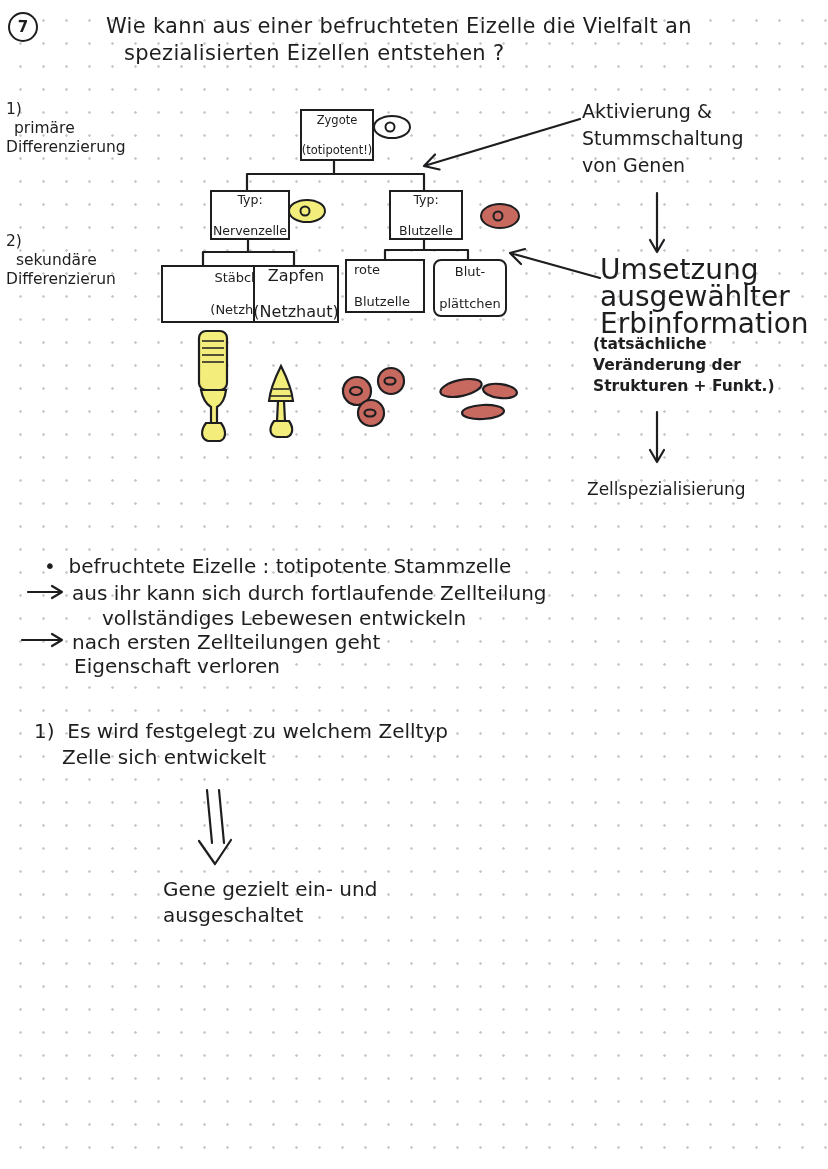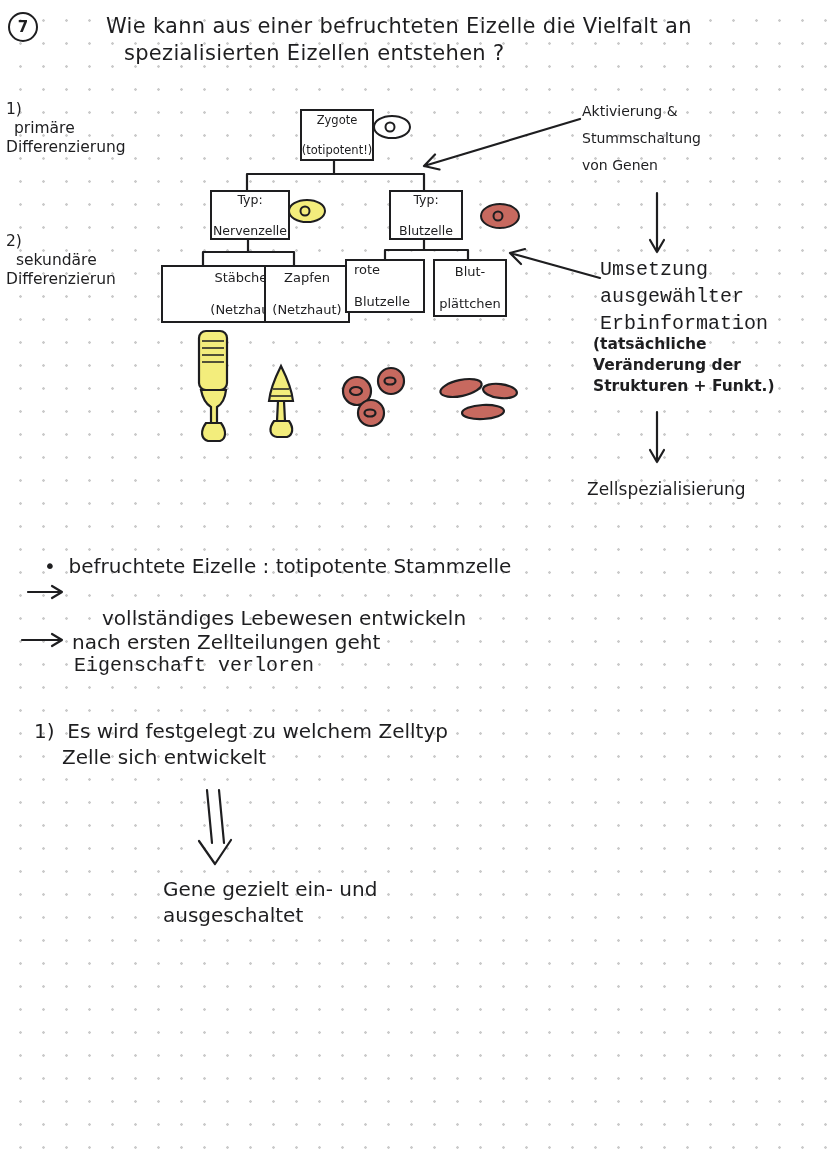--- a/index.html
+++ b/index.html
@@ -28,21 +28,21 @@
   .badge{
     position:absolute; z-index:2;
     width:26px; height:26px;
     border:2px solid var(--c-ink,#1e1e20);
     border-radius:50%;
     display:flex; align-items:center; justify-content:center;
     font-size:15px; font-weight:bold;
   }
   .title{font-size:21px; letter-spacing:0.3px;margin-left:34px;}
   .side-label{font-size:15.5px; line-height:19px;}
-  .annot-big{font-size:14px; line-height:27px;}
+  .annot-big{font-size:19px; line-height:27px;}
   .annot-small{font-size:15.5px; line-height:21px;}
   .note{font-size:20px; line-height:26px;}
   .fill-yellow{fill:var(--c-yellow,#f3ed7c);}
   .fill-red{fill:var(--c-red,#c7695f);}
 </style>
 </head>
 <body>
 
 <div class="page">
 
@@ -131,60 +131,61 @@
     <span>Nervenzelle</span>
   </div>
   <div class="box" style="left:389px; top:190px; width:70px; height:46px; font-size:12.5px;">
     <span>Typ:</span>
     <span>Blutzelle</span>
   </div>
   <div class="box" style="left:161px; top:265px; width:84px; height:54px; font-size:13px;padding-left:40px;">
     <span>Stäbchen</span>
     <span>(Netzhaut)</span>
   </div>
-  <div class="box" style="left:264px; top:265px; width:82px; height:54px; font-size:13px;">
+  <div class="box" style="left:253px; top:265px; width:82px; height:54px; font-size:16px;">
     <span>Zapfen</span>
     <span>(Netzhaut)</span>
   </div>
   <div class="box" style="left:345px; top:259px; width:80px; height:54px; font-size:13px; align-items:flex-start; padding-left:7px; box-sizing:border-box; text-align:left;">
     <span>rote</span>
     <span>Blutzelle</span>
   </div>
-  <div class="box" style="left:433px; top:259px; width:70px; height:54px; font-size:13px;">
+  <div class="box" style="left:433px; top:259px; width:70px; height:54px; font-size:13px;border-radius:8px;">
     <span>Blut-</span>
     <span>plättchen</span>
   </div>
 
   <div class="abs hw annot-big" style="left:582px; top:98px;">
     <div>Aktivierung &amp;</div>
     <div>Stummschaltung</div>
     <div>von Genen</div>
   </div>
 
-  <div class="abs hw annot-big" style="left:600px; top:256px; font-size:20px;font-family:Liberation Mono, monospace;">
+  <div class="abs hw annot-big" style="left:600px; top:256px; font-size:28px;">
     <div>Umsetzung</div>
     <div>ausgewählter</div>
     <div>Erbinformation</div>
   </div>
 
   <div class="abs hw annot-small" style="left:593px; top:334px;font-weight:bold;">
     <div>(tatsächliche</div>
     <div>Veränderung der</div>
     <div>Strukturen + Funkt.)</div>
   </div>
 
   <div class="abs hw" style="left:587px; top:479px; font-size:17px;">Zellspezialisierung</div>
 
   <div class="abs hw note" style="left:44px; top:553px;">
     <span>•</span>&nbsp;
     <span>befruchtete Eizelle : totipotente Stammzelle</span>
   </div>
+  <div class="abs hw note" style="left:72px; top:580px;">aus ihr kann sich durch fortlaufende Zellteilung</div>
   <div class="abs hw note" style="left:74px; top:605px;margin-left:28px;">vollständiges Lebewesen entwickeln</div>
   <div class="abs hw note" style="left:72px; top:629px;">nach ersten Zellteilungen geht</div>
-  <div class="abs hw note" style="left:74px; top:653px;font-family:Liberation Mono, monospace;">Eigenschaft verloren</div>
+  <div class="abs hw note" style="left:74px; top:653px;">Eigenschaft verloren</div>
 
   <div class="abs hw note" style="left:34px; top:718px;">
     <div>
       <span>1)</span>&nbsp;
       <span>Es wird festgelegt zu welchem Zelltyp</span>
     </div>
     <div style="margin-left:28px;">Zelle sich entwickelt</div>
   </div>
 
   <div class="abs hw note" style="left:163px; top:876px;">

